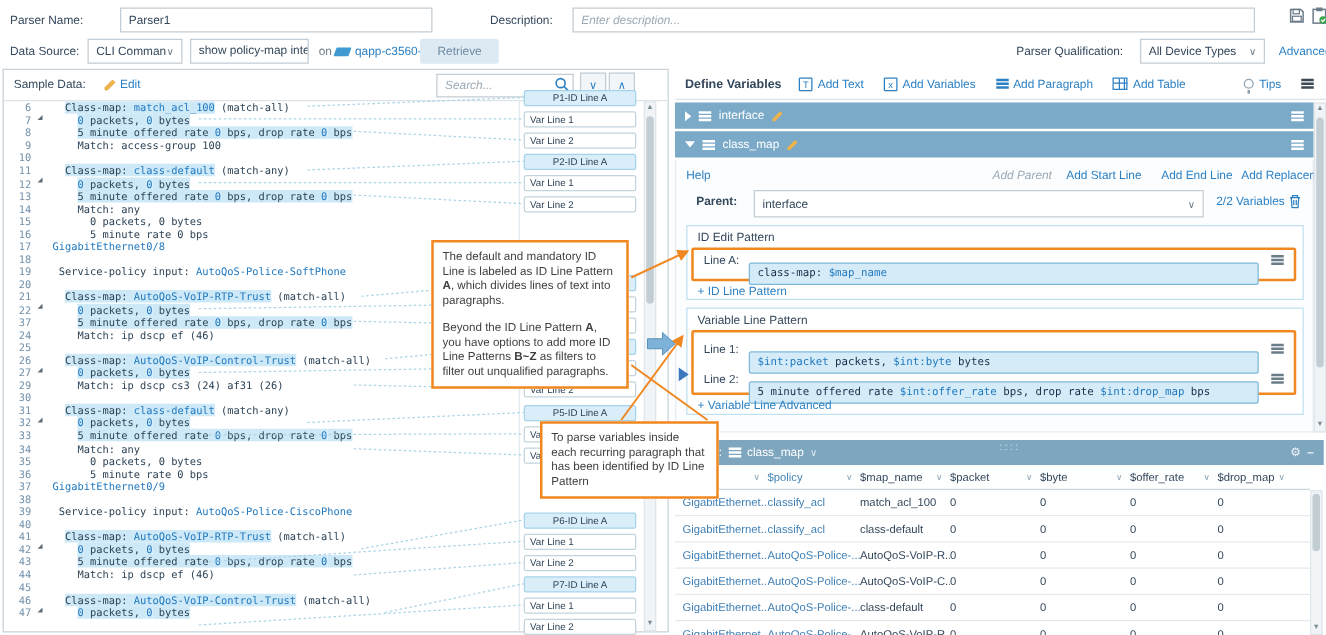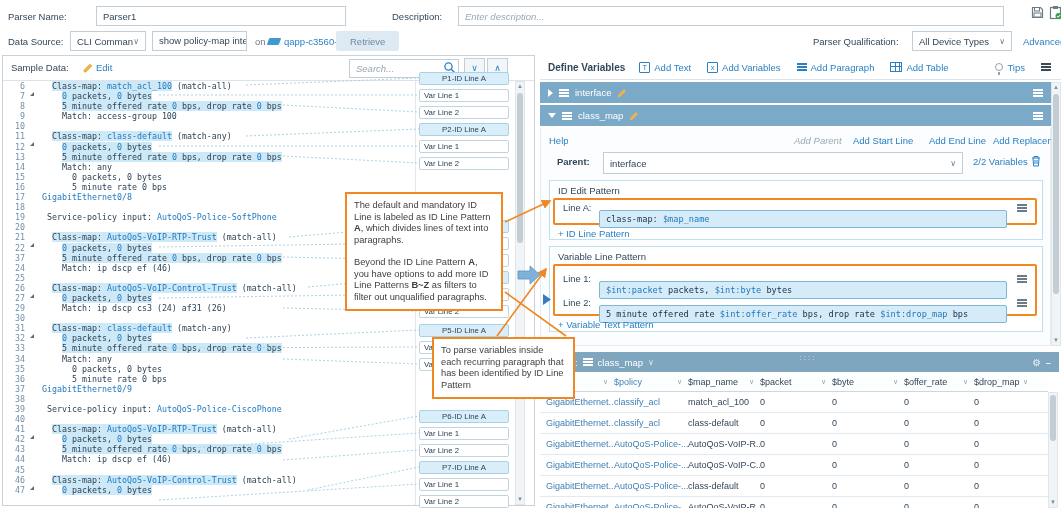--- a/index.html
+++ b/index.html
@@ -345,21 +345,21 @@
           <span class="plabel">Line 1:</span>
           <span class="pfield" id="pat-l1"><span class="pv">$int:packet</span><span class="pk"> packets, </span><span class="pv">$int:byte</span><span class="pk"> bytes</span></span>
           <span class="burger lines-icon"></span>
         </div>
         <div class="pline" style="top:26px; height:22px;">
           <span class="plabel">Line 2:</span>
           <span class="pfield" id="pat-l2"><span class="pk">5 minute offered rate </span><span class="pv">$int:offer_rate</span><span class="pk"> bps, drop rate </span><span class="pv">$int:drop_map</span><span class="pk"> bps</span></span>
           <span class="burger lines-icon"></span>
         </div>
       </div>
-      <span class="abs link" style="left:8px; top:72px;">+ Variable Text Pattern</span>
+      <span class="abs link" style="left:8px; top:72px;">+ Variable Line Advanced</span>
     </div>
   </div>
 
   <div class="abs sb" style="left:1051px; top:82px; width:10px; height:264px;">
     <div class="sb-arrow" style="top:0;">▲</div>
     <div class="sb-thumb" style="top:11px; height:200px;"></div>
     <div class="sb-arrow" style="bottom:0;">▼</div>
   </div>
 
   <div id="result-bar" class="abs">

